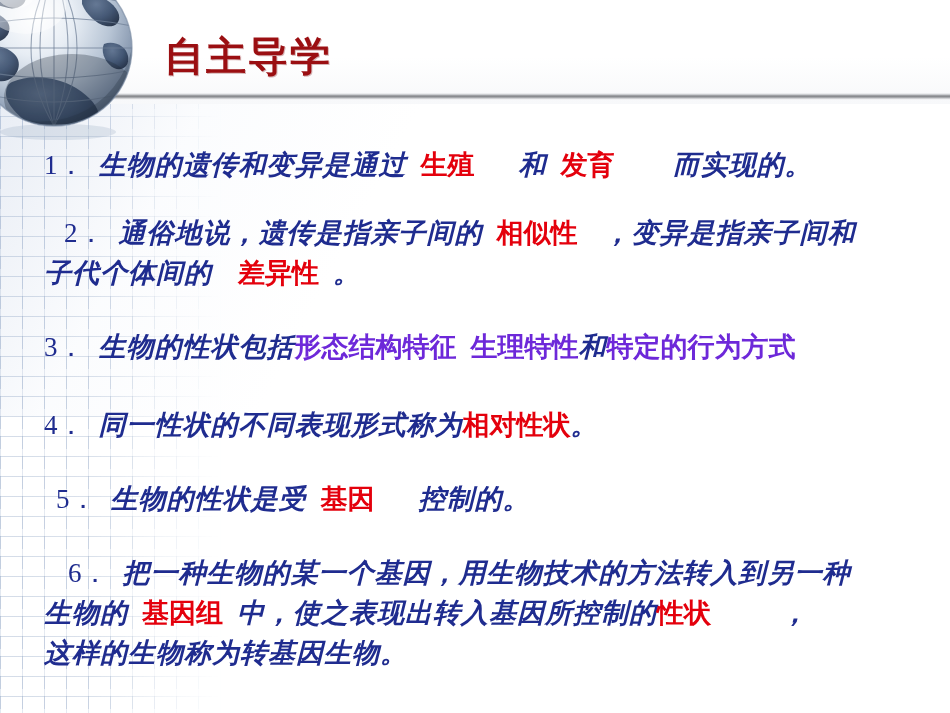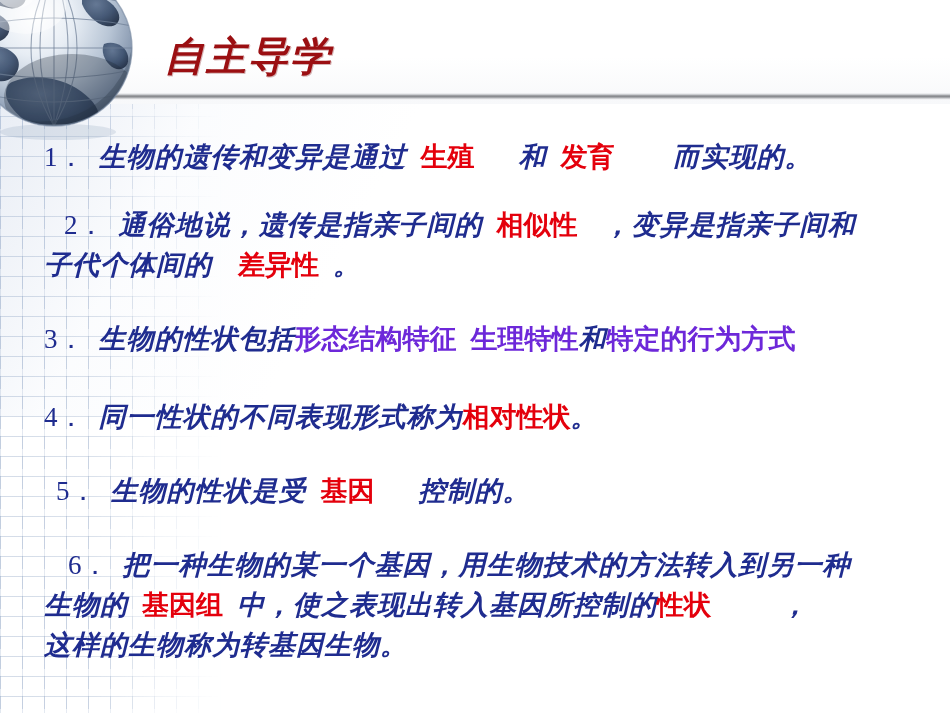--- a/index.html
+++ b/index.html
@@ -108,28 +108,27 @@
     left: 164px;
     top: 34px;
     font-family: "Liberation Serif", "DejaVu Serif", serif;
     font-size: 40px;
     line-height: 46px;
     letter-spacing: 2px;
     font-weight: 700;
     color: #9b0f12;
     text-shadow: 1px 1px 0 rgba(120,10,12,0.30);
     white-space: nowrap;
-    font-style: italic;
   }
 
   
   .body-area {
     position: absolute;
     left: 0;
-    top: 96px;
+    top: 104px;
     width: 752px;
     height: 609px;
   }
 
   .line {
     position: absolute;
     white-space: nowrap;
     font-family: "Liberation Serif", "DejaVu Serif", serif;
     font-size: 27px;
     line-height: 34px;

